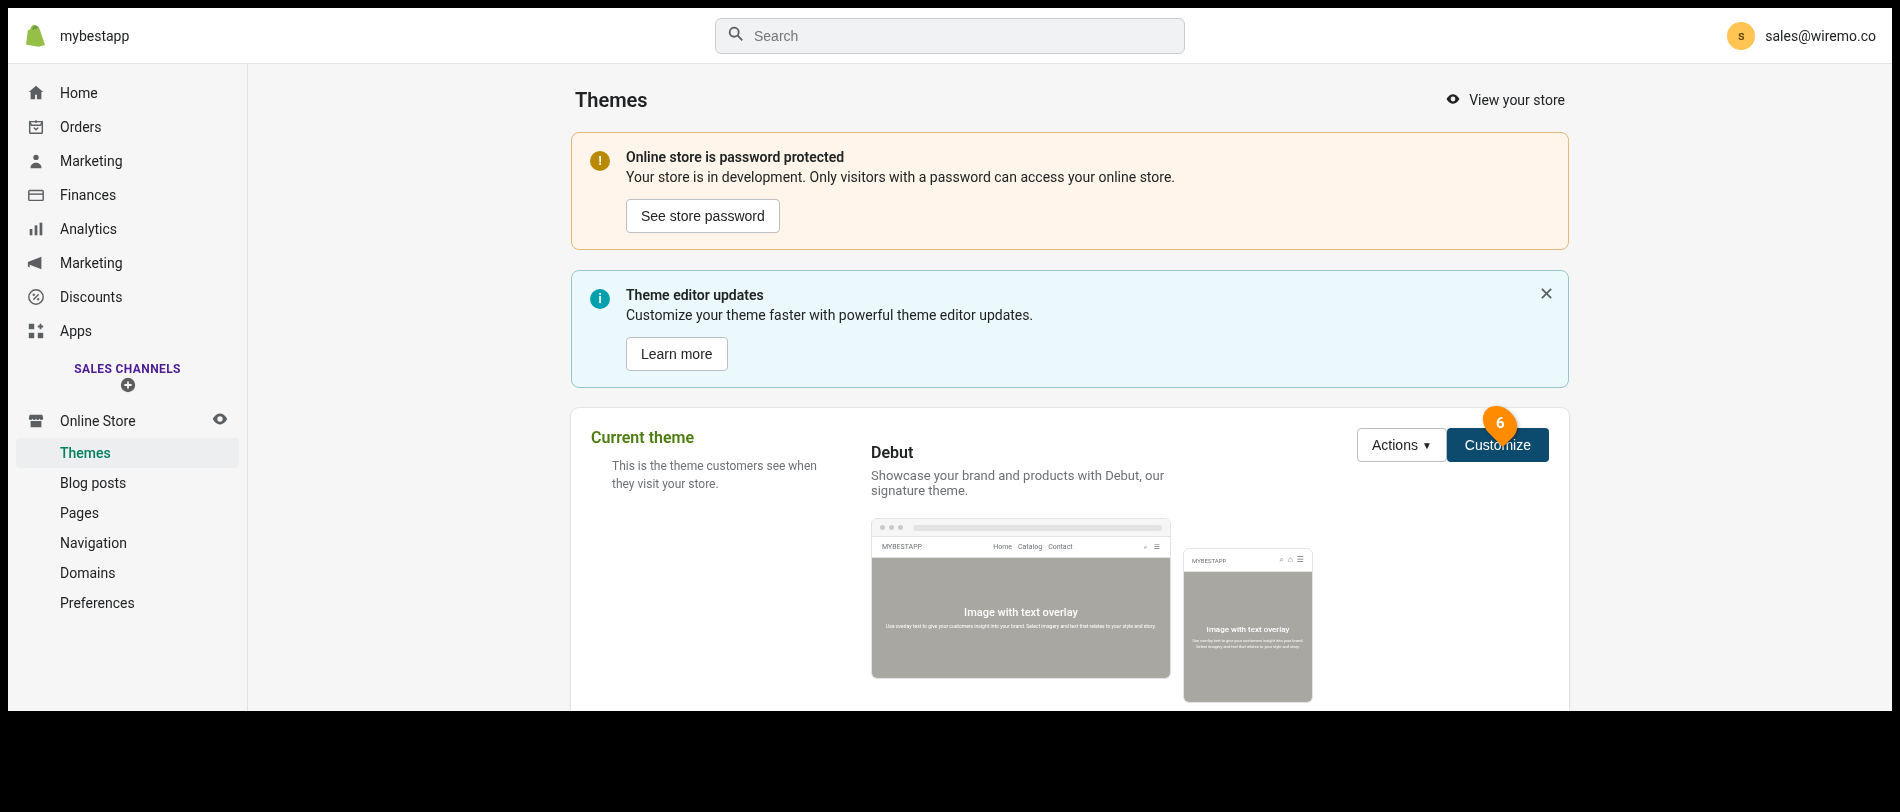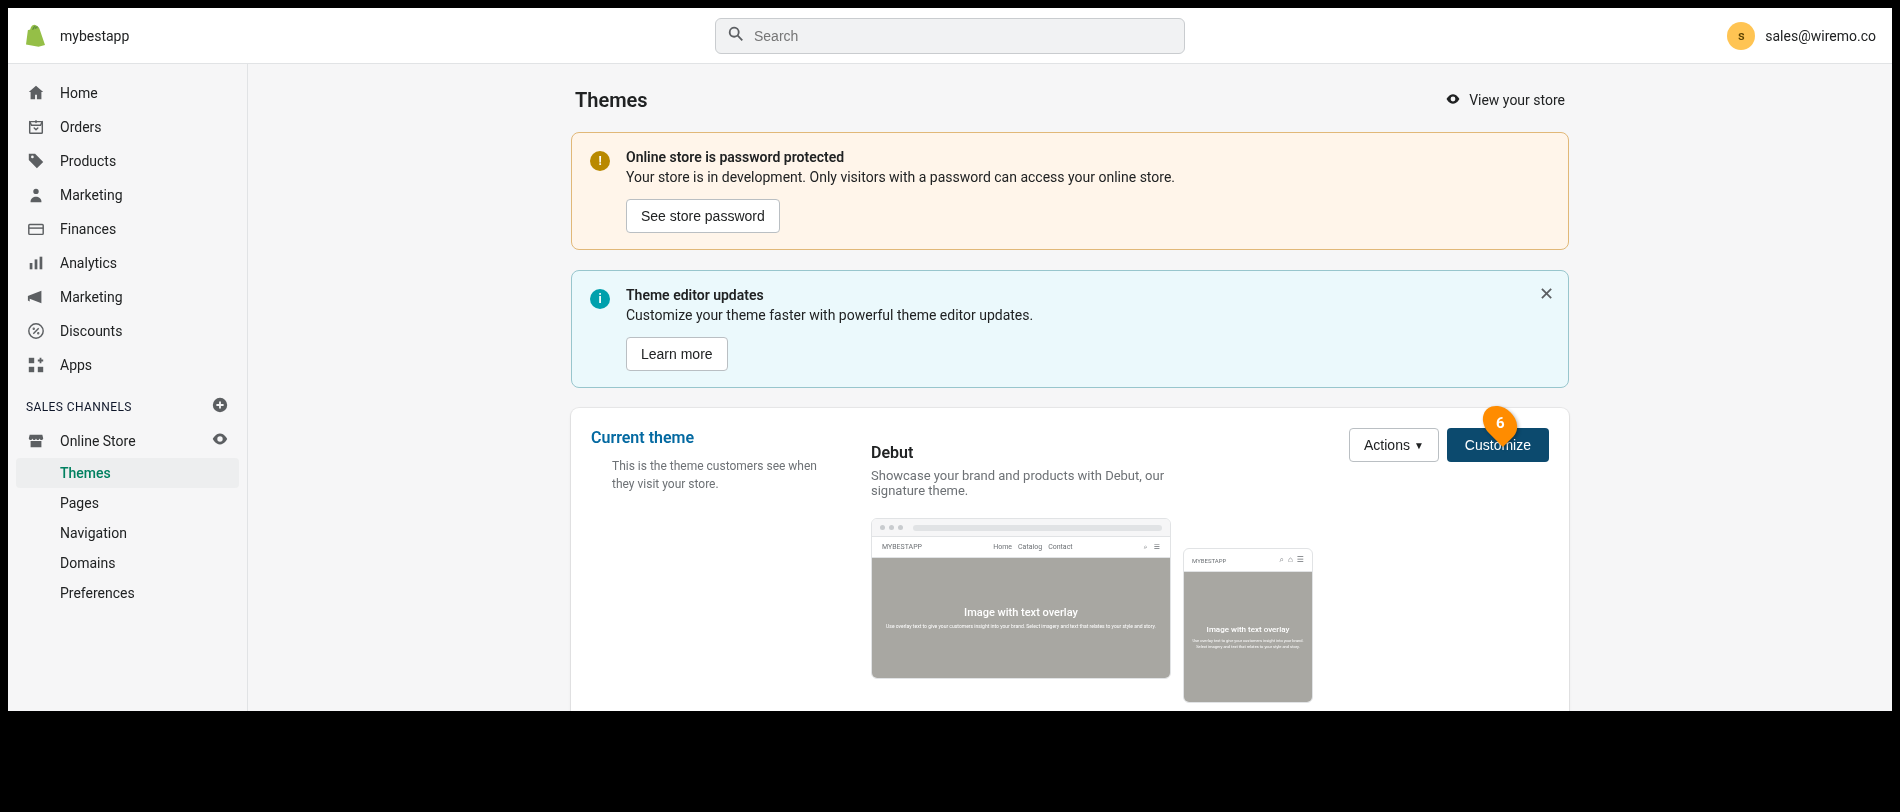--- a/index.html
+++ b/index.html
@@ -11,21 +11,21 @@
 .search-wrap { position: absolute; left: 50%; transform: translateX(-50%); width: 470px; }
 .search-input { width: 100%; height: 36px; border: 1px solid #c9cccf; border-radius: 6px; padding: 0 12px 0 38px; background: #f1f2f3; font-size: 14px; color: #6d7175; }
 .search-icon-wrap { position: absolute; left: 12px; top: 50%; transform: translateY(-50%); color: #5c5f62; }
 .user-area { display: flex; align-items: center; gap: 10px; margin-left: auto; }
 .avatar { width: 28px; height: 28px; border-radius: 50%; background: #ffc453; color: #5c4200; display: flex; align-items: center; justify-content: center; font-size: 13px; font-weight: 500; }
 .user-email { font-size: 14px; color: #202223; }
 .body { display: flex; height: calc(100% - 56px); }
 .sidebar { width: 240px; border-right: 1px solid #e1e3e5; background: #f6f6f7; padding: 12px 8px; overflow-y: auto; }
 .nav-item { display: flex; align-items: center; gap: 14px; padding: 7px 10px; border-radius: 4px; cursor: pointer; color: #202223; font-size: 14px; }
 .nav-icon { width: 20px; height: 20px; color: #5c5f62; flex-shrink: 0; display: flex; align-items: center; justify-content: center; }
-.section-header { display: flex; align-items: center; justify-content: space-between; padding: 14px 10px 6px; color: #0f172a; font-size: 12px; font-weight: 400; letter-spacing: 0.4px; }
+.section-header { display: flex; align-items: center; justify-content: space-between; padding: 14px 10px 6px; color: #4c1d95; font-size: 12px; font-weight: 700; letter-spacing: 0.4px; flex-direction: column; }
 .section-add { color: #5c5f62; cursor: pointer; }
 .section-view { color: #5c5f62; cursor: pointer; }
 .nav-item.with-action { justify-content: flex-start; }
 .nav-item.with-action > span:last-child { margin-left: auto; }
 .sub-item { padding: 7px 10px 7px 44px; font-size: 14px; color: #202223; cursor: pointer; border-radius: 4px; }
 .sub-item.active { background: #edeeef; color: #008060; font-weight: 500; }
 .main { flex: 1; background: #f6f6f7; overflow-y: auto; padding: 24px 0; }
 .content { max-width: 998px; margin: 0 auto; }
 .page-head { display: flex; align-items: center; justify-content: space-between; margin-bottom: 20px; padding: 0 4px; }
 .page-title { font-size: 20px; font-weight: 600; color: #202223; }
@@ -36,26 +36,26 @@
 .banner-icon { width: 20px; height: 20px; border-radius: 50%; flex-shrink: 0; display: flex; align-items: center; justify-content: center; color: #fff; font-size: 12px; font-weight: bold; margin-top: 2px; }
 .banner.warn .banner-icon { background: #b98900; }
 .banner.info .banner-icon { background: #00a0ac; }
 .banner-body { flex: 1; }
 .banner-title { font-weight: 600; font-size: 14px; color: #202223; margin-bottom: 4px; }
 .banner-text { font-size: 14px; color: #202223; margin-bottom: 14px; }
 .banner-btn { display: inline-block; padding: 8px 14px; border: 1px solid #babfc3; border-radius: 4px; background: #fff; font-size: 14px; cursor: pointer; color: #202223; }
 .banner-close { position: absolute; right: 14px; top: 14px; cursor: pointer; color: #5c5f62; font-size: 18px; line-height: 1; }
 .theme-card { background: #fff; border-radius: 8px; padding: 20px; box-shadow: 0 0 0 1px rgba(0,0,0,0.05), 0 1px 3px rgba(0,0,0,0.1); display: flex; gap: 40px; }
 .theme-left { width: 240px; flex-shrink: 0; }
-.section-title { font-size: 16px; font-weight: 600; color: #0369a1; margin-bottom: 10px; }
+.section-title { font-size: 16px; font-weight: 600; color: #4d7c0f; margin-bottom: 10px; }
 .section-desc { font-size: 12px; color: #6d7175; line-height: 1.5; margin-left: 21px; }
 .theme-right { flex: 1; position: relative; }
 .theme-head-row { display: flex; align-items: flex-end; justify-content: space-between; margin-bottom: 6px; }
 .theme-name { font-size: 16px; font-weight: 600; color: #202223; }
-.theme-actions { display: flex; gap: 8px; }
+.theme-actions { display: flex; }
 .btn-secondary { padding: 8px 14px; border: 1px solid #babfc3; border-radius: 4px; background: #fff; font-size: 14px; cursor: pointer; color: #202223; display: flex; align-items: center; gap: 4px; }
 .btn-primary { padding: 8px 18px; border: none; border-radius: 4px; background: #0c4a6e; color: #fff; font-size: 14px; font-weight: 500; cursor: pointer; }
 .theme-desc { font-size: 13px; color: #6d7175; margin-bottom: 20px; max-width: 300px; }
 .preview-area { display: flex; gap: 12px; align-items: flex-start; }
 .browser-mock { width: 300px; background: #fff; border: 1px solid #e1e3e5; border-radius: 6px; overflow: hidden; }
 .browser-chrome { height: 18px; background: #f6f6f7; display: flex; align-items: center; gap: 4px; padding: 0 8px; border-bottom: 1px solid #e1e3e5; }
 .dot { width: 5px; height: 5px; border-radius: 50%; background: #c9cccf; }
 .chrome-bar { flex: 1; height: 6px; background: #e1e3e5; border-radius: 3px; margin-left: 6px; }
 .mock-header { display: flex; justify-content: space-between; padding: 6px 10px; font-size: 7px; color: #6d7175; border-bottom: 1px solid #e1e3e5; }
 .mock-header .hlinks { display: flex; gap: 6px; }
@@ -112,28 +112,20 @@
             <svg width="18" height="18" viewBox="0 0 20 20" fill="none" stroke="currentColor" stroke-width="1.6">
               <rect x="3" y="4" width="14" height="13" rx="1"></rect>
               <path d="M3 4l2 4h10l2-4M10 3v2M10 13l-2-2m2 2l2-2" stroke-linecap="round"></path>
             </svg>
           </span>
         <span>Orders</span>
       </div>
       <div class="nav-item">
         <span class="nav-icon">
             <svg width="18" height="18" viewBox="0 0 20 20" fill="currentColor">
-              <path d="M2 2h7l9 9-7 7-9-9V2zm4 5a1.5 1.5 0 100-3 1.5 1.5 0 000 3z"></path>
-            </svg>
-          </span>
-        <span>Products</span>
-      </div>
-      <div class="nav-item">
-        <span class="nav-icon">
-            <svg width="18" height="18" viewBox="0 0 20 20" fill="currentColor">
               <circle cx="10" cy="6" r="3"></circle>
               <path d="M4 17c0-3 3-5 6-5s6 2 6 5v1H4v-1z"></path>
             </svg>
           </span>
         <span>Marketing</span>
       </div>
       <div class="nav-item">
         <span class="nav-icon">
             <svg width="18" height="18" viewBox="0 0 20 20" fill="none" stroke="currentColor" stroke-width="1.6">
               <rect x="2" y="5" width="16" height="11" rx="1"></rect>
@@ -193,20 +185,21 @@
             <svg width="18" height="18" viewBox="0 0 20 20" fill="currentColor">
               <path d="M3 3h14l1 4c0 1-1 2-2 2s-2-1-2-2c0 1-1 2-2 2s-2-1-2-2c0 1-1 2-2 2s-2-1-2-2c0 1-1 2-2 2S2 8 2 7l1-4zm1 7h12v7H4v-7z"></path>
             </svg>
           </span>
         <span>Online Store</span>
         <span class="section-view"><svg width="18" height="18" viewBox="0 0 20 20" fill="currentColor">
               <path d="M10 4C5 4 2 10 2 10s3 6 8 6 8-6 8-6-3-6-8-6zm0 9a3 3 0 110-6 3 3 0 010 6z"></path>
             </svg></span>
       </div>
       <div class="sub-item active">Themes</div>
+      <div class="sub-item">Blog posts</div>
       <div class="sub-item">Pages</div>
       <div class="sub-item">Navigation</div>
       <div class="sub-item">Domains</div>
       <div class="sub-item">Preferences</div>
     </div>
 
     <div class="main">
       <div class="content">
         <div class="page-head">
           <div class="page-title">Themes</div>

